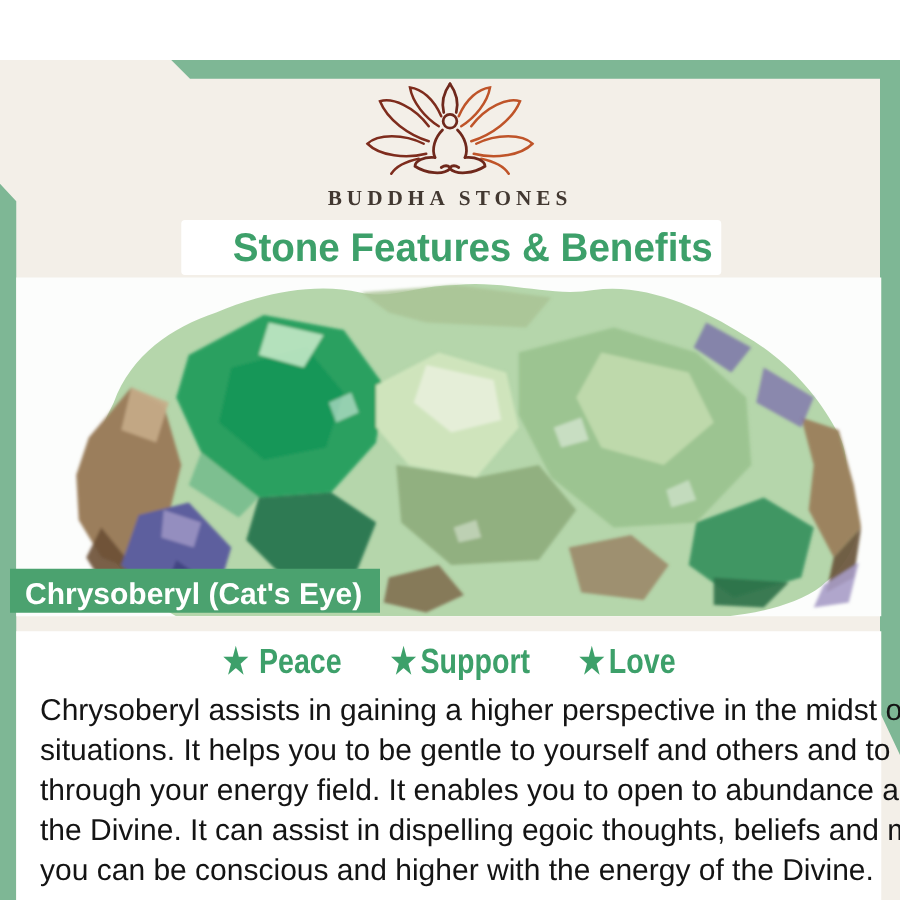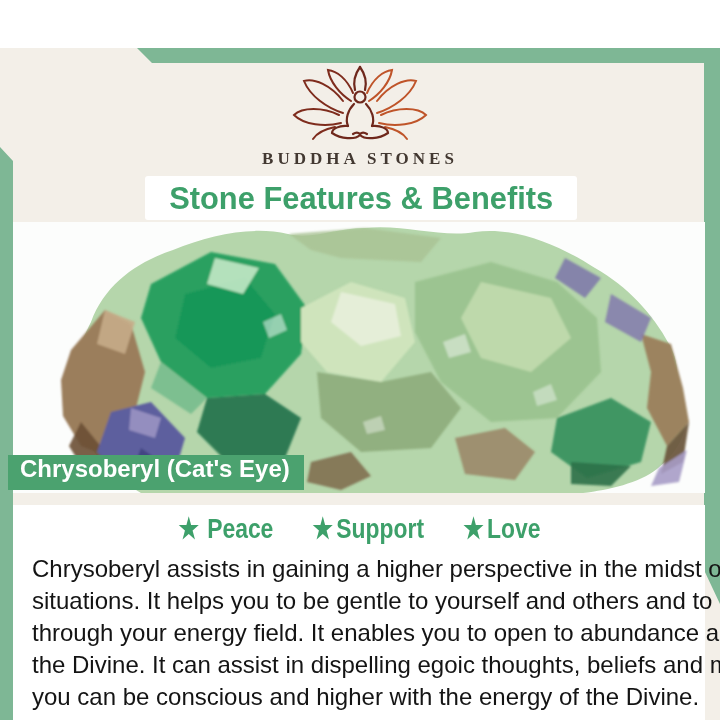--- a/index.html
+++ b/index.html
@@ -6,30 +6,30 @@
   body{width:720px;height:720px;font-family:"Liberation Sans",sans-serif;}
   #app{position:relative;width:720px;height:676px;background:#f3efe8;overflow:hidden;margin-top:48px;}
 
   .frame-svg{position:absolute;left:0;top:0;width:720px;height:720px;z-index:1;pointer-events:none;}
 
   .logo{position:absolute;left:287px;top:15px;width:146px;height:84px;z-index:2;}
   .brand-name{position:absolute;left:0;top:101px;width:720px;text-align:center;z-index:2;
     font-family:"Liberation Serif",serif;font-size:17px;font-weight:600;letter-spacing:4px;color:#423831;}
 
   .title-box{position:absolute;left:145px;top:128px;width:432px;height:44px;background:#ffffff;
-    border-radius:3px;display:flex;align-items:center;justify-content:center;z-index:3;}
+    border-radius:3px;display:flex;align-items:center;justify-content:flex-end;z-index:3;}
   .title-box .title-text{font-size:32px;font-weight:bold;color:#3da06a;white-space:nowrap;
     transform-origin:center center;}
 
   .photo-panel{position:absolute;left:13px;top:174px;width:692px;height:271px;background:#fcfdfc;
     overflow:hidden;z-index:2;}
   .stone-svg{position:absolute;left:0;top:0;width:100%;height:100%;}
 
   .stone-label{position:absolute;left:8px;top:407px;height:35px;background:#4ba26f;z-index:4;
-    display:flex;align-items:flex-start;padding:0 14px 0 12px;}
+    display:flex;align-items:flex-end;padding:0 14px 0 12px;}
   .stone-label .label-text{color:#ffffff;font-size:24px;font-weight:bold;white-space:nowrap;}
 
   .content-panel{position:absolute;left:13px;top:457px;width:692px;height:245px;background:#ffffff;z-index:2;}
 
   .features-row{position:absolute;left:13px;top:463px;width:692px;height:36px;display:flex;
     align-items:center;justify-content:center;z-index:3;}
   .features-inner{display:flex;align-items:center;gap:48px;white-space:nowrap;transform-origin:center center;}
   .feature-item{display:flex;align-items:center;color:#3da06a;font-size:28px;font-weight:bold;line-height:36px;}
   .feature-item .star{margin-right:4px;font-size:28px;}
   .feature-item:first-child .star{margin-right:10px;}

